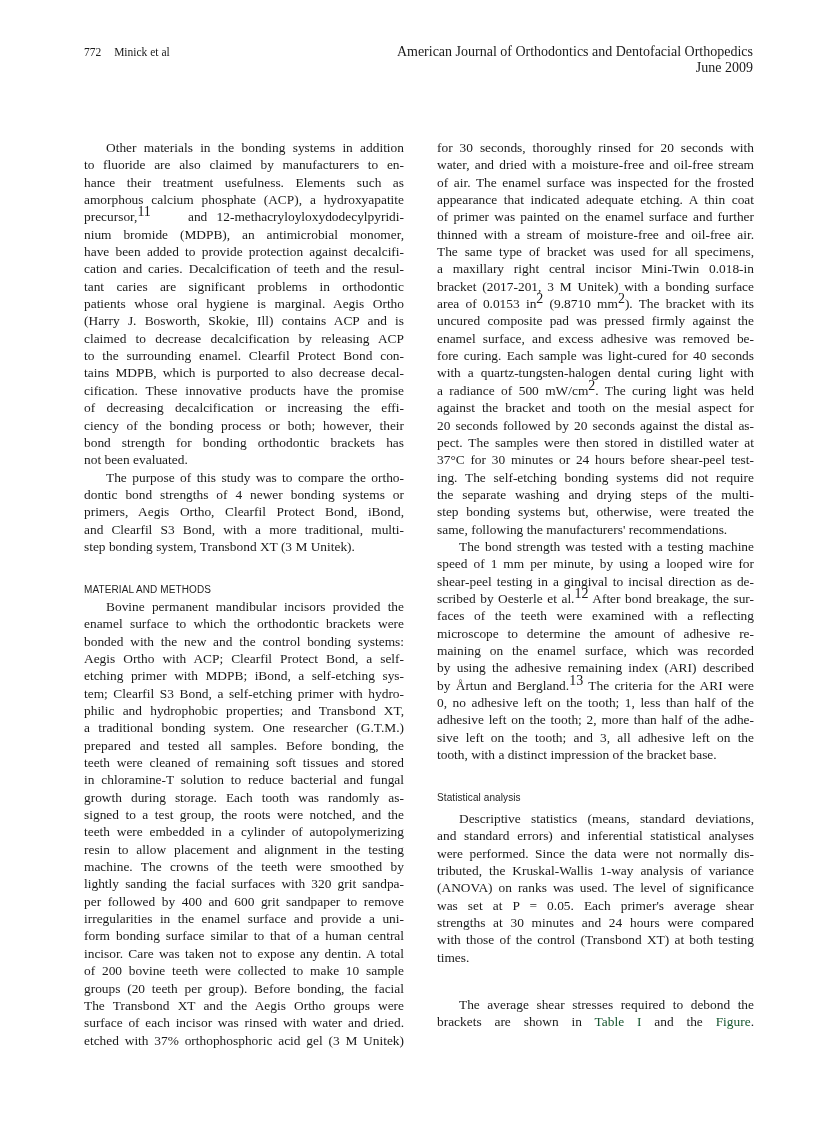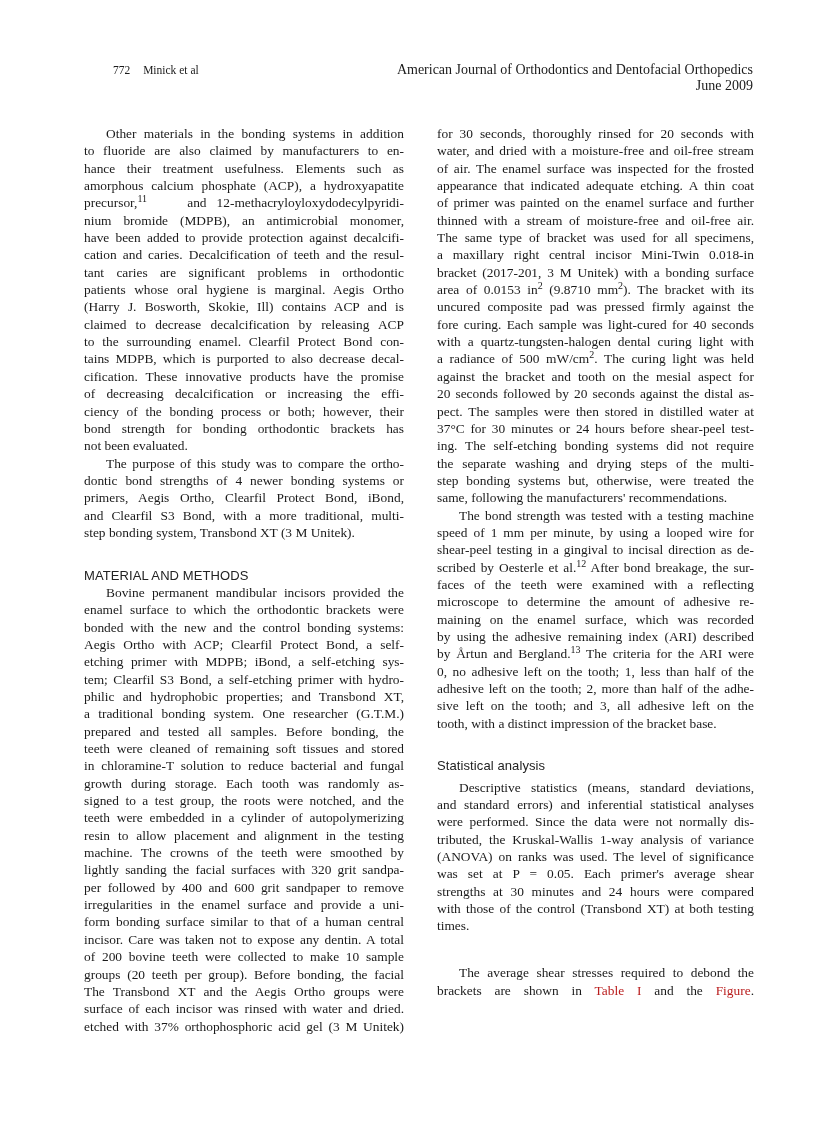--- a/index.html
+++ b/index.html
@@ -1,31 +1,31 @@
 <!DOCTYPE html>
 <html><head>
 <meta charset="utf-8">
 <style>
   html,body{margin:0;padding:0;background:#fff;}
   body{width:838px;height:1122px;position:relative;overflow:hidden;font-family:"Liberation Serif","DejaVu Serif",serif;color:#1a1a1a;}
-  .hdr{position:absolute;top:62px;font-size:11.5px;line-height:16px;margin-left:29px;}
+  .hdr{position:absolute;top:44px;font-size:11.5px;line-height:16px;}
   .hdr-left{left:84px;}
   .hdr-left .pg{margin-right:10px;}
   .hdr-right{right:85px;text-align:right;font-size:14px;}
-  .col{position:absolute;top:125px;font-size:13.4px;line-height:17.35px;}
+  .col{position:absolute;top:139px;font-size:13.4px;line-height:17.35px;}
   .col-left{left:84px;width:320px;}
   .col-right{left:437px;width:317px;}
   .ln{display:block;text-align:justify;text-align-last:justify;white-space:nowrap;height:17.35px;}
   .ln.last{text-align-last:left;}
   .ln.ind{text-indent:22px;}
-  .sec{font-family:"Liberation Sans","DejaVu Sans",sans-serif;font-size:13px;letter-spacing:0.1px;color:#222;display:block;height:17.35px;}
+  .sec{font-family:"Liberation Sans","DejaVu Sans",sans-serif;font-size:10px;letter-spacing:0.1px;color:#222;display:block;height:17.35px;}
   .gap{display:block;height:17.35px;}
   .gap-s{display:block;height:8px;}
-  sup{font-size:10px;line-height:0;vertical-align:5px;}
-  .link{color:#b91c1c;}
+  sup{font-size:14px;line-height:0;vertical-align:5px;}
+  .link{color:#14532d;}
 </style>
 </head>
 <body>
 
 <div class="hdr hdr-left">
   <span class="pg">772</span>
   <span>Minick et al</span>
 </div>
 <div class="hdr hdr-right">
   <div>American Journal of Orthodontics and Dentofacial Orthopedics</div>
@@ -100,20 +100,21 @@
     <span class="ln">water, and dried with a moisture-free and oil-free stream</span>
     <span class="ln">of air. The enamel surface was inspected for the frosted</span>
     <span class="ln">appearance that indicated adequate etching. A thin coat</span>
     <span class="ln">of primer was painted on the enamel surface and further</span>
     <span class="ln">thinned with a stream of moisture-free and oil-free air.</span>
     <span class="ln">The same type of bracket was used for all specimens,</span>
     <span class="ln">a maxillary right central incisor Mini-Twin 0.018-in</span>
     <span class="ln">bracket (2017-201, 3 M Unitek) with a bonding surface</span>
     <span class="ln"><span>area of 0.0153 in</span><sup>2</sup><span> (9.8710 mm</span><sup>2</sup><span>). The bracket with its</span></span>
     <span class="ln">uncured composite pad was pressed firmly against the</span>
+    <span class="ln">enamel surface, and excess adhesive was removed be-</span>
     <span class="ln">fore curing. Each sample was light-cured for 40 seconds</span>
     <span class="ln">with a quartz-tungsten-halogen dental curing light with</span>
     <span class="ln"><span>a radiance of 500 mW/cm</span><sup>2</sup><span>. The curing light was held</span></span>
     <span class="ln">against the bracket and tooth on the mesial aspect for</span>
     <span class="ln">20 seconds followed by 20 seconds against the distal as-</span>
     <span class="ln">pect. The samples were then stored in distilled water at</span>
     <span class="ln">37°C for 30 minutes or 24 hours before shear-peel test-</span>
     <span class="ln">ing. The self-etching bonding systems did not require</span>
     <span class="ln">the separate washing and drying steps of the multi-</span>
     <span class="ln">step bonding systems but, otherwise, were treated the</span>

